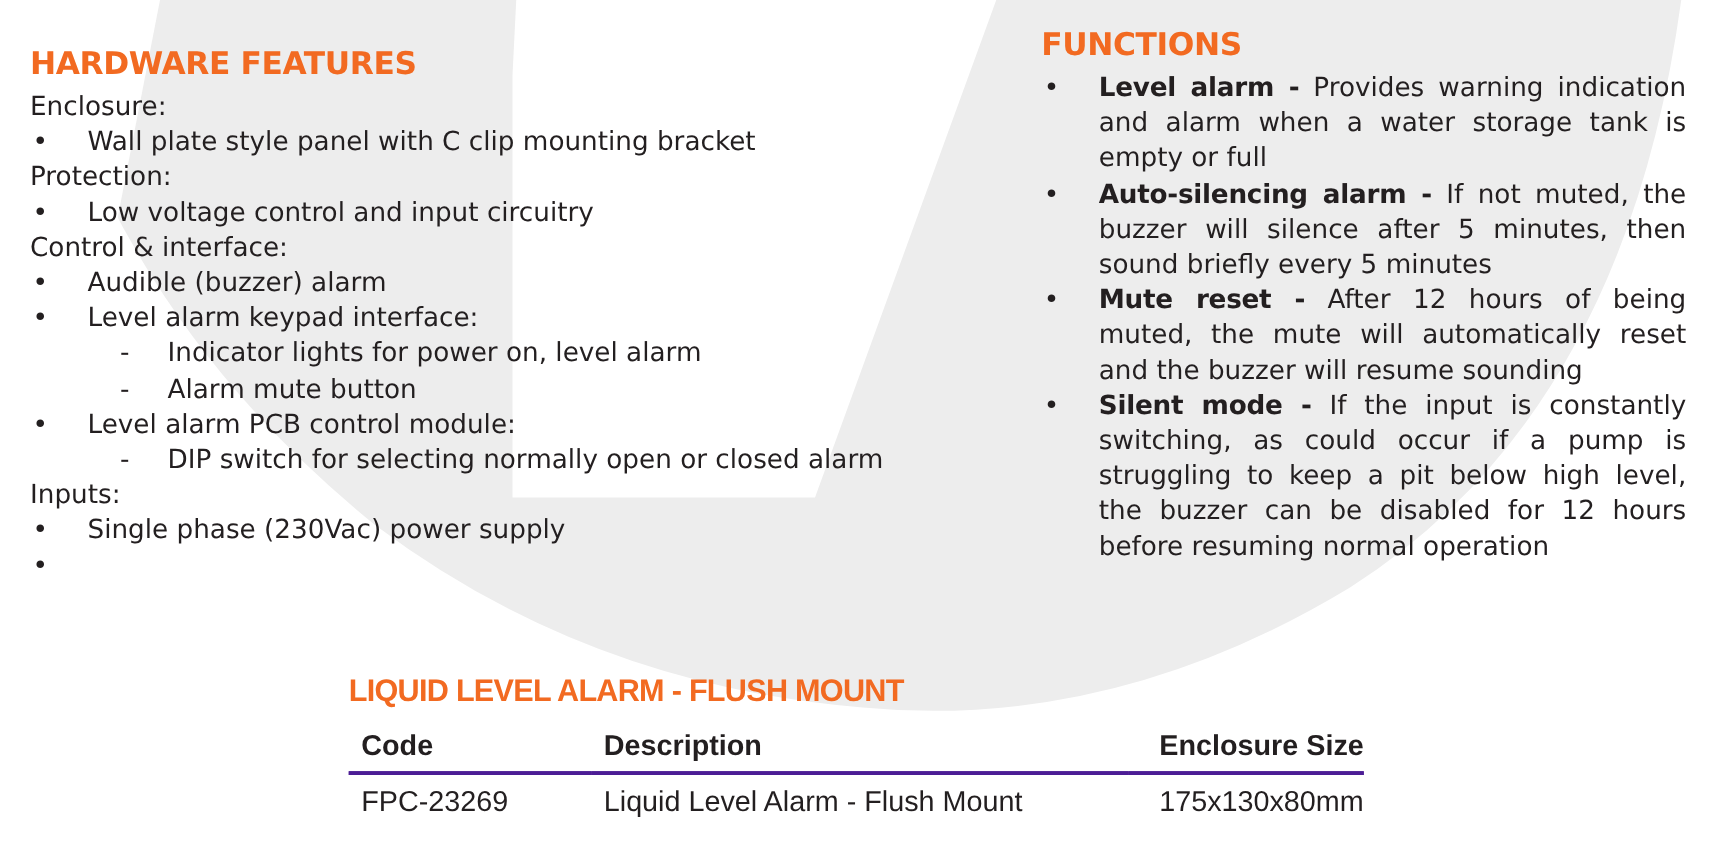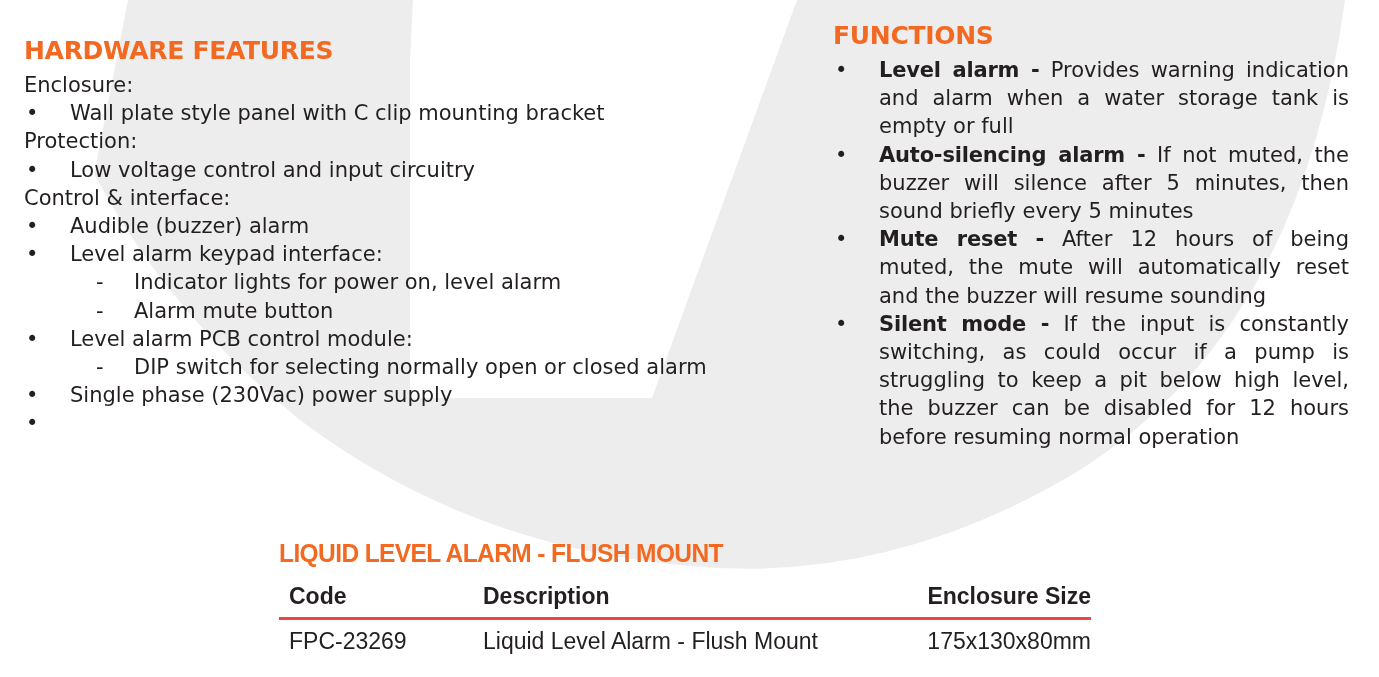--- a/index.html
+++ b/index.html
@@ -106,21 +106,21 @@
       border-collapse: collapse;
       width: 812px;
       font-family: "Liberation Sans", sans-serif;
       font-size: 23px;
     }
     table.codes th {
       text-align: left;
       font-weight: bold;
       padding: 4px 0 8px 10px;
       line-height: 26px;
-      border-bottom: 3px solid #ef4444;
+      border-bottom: 3px solid #4c1d95;
     }
     table.codes td {
       padding: 8px 0 0 10px;
       line-height: 26px;
     }
     table.codes .c-code { width: 184px; }
     table.codes .c-desc { width: 420px; }
     table.codes .c-size { text-align: right; }
   </style>
 </head>
@@ -175,20 +175,21 @@
         <span class="text">Alarm mute button</span>
       </div>
       <div class="bullet-row">
         <span class="marker">•</span>
         <span class="text">Level alarm PCB control module:</span>
       </div>
       <div class="dash-row">
         <span class="marker">-</span>
         <span class="text">DIP switch for selecting normally open or closed alarm</span>
       </div>
+      <span class="group-label">Inputs:</span>
       <div class="bullet-row">
         <span class="marker">•</span>
         <span class="text">Single phase (230Vac) power supply</span>
       </div>
       <div class="bullet-row">
         <span class="marker">•</span>
       </div>
     </div>
 </section>
 

